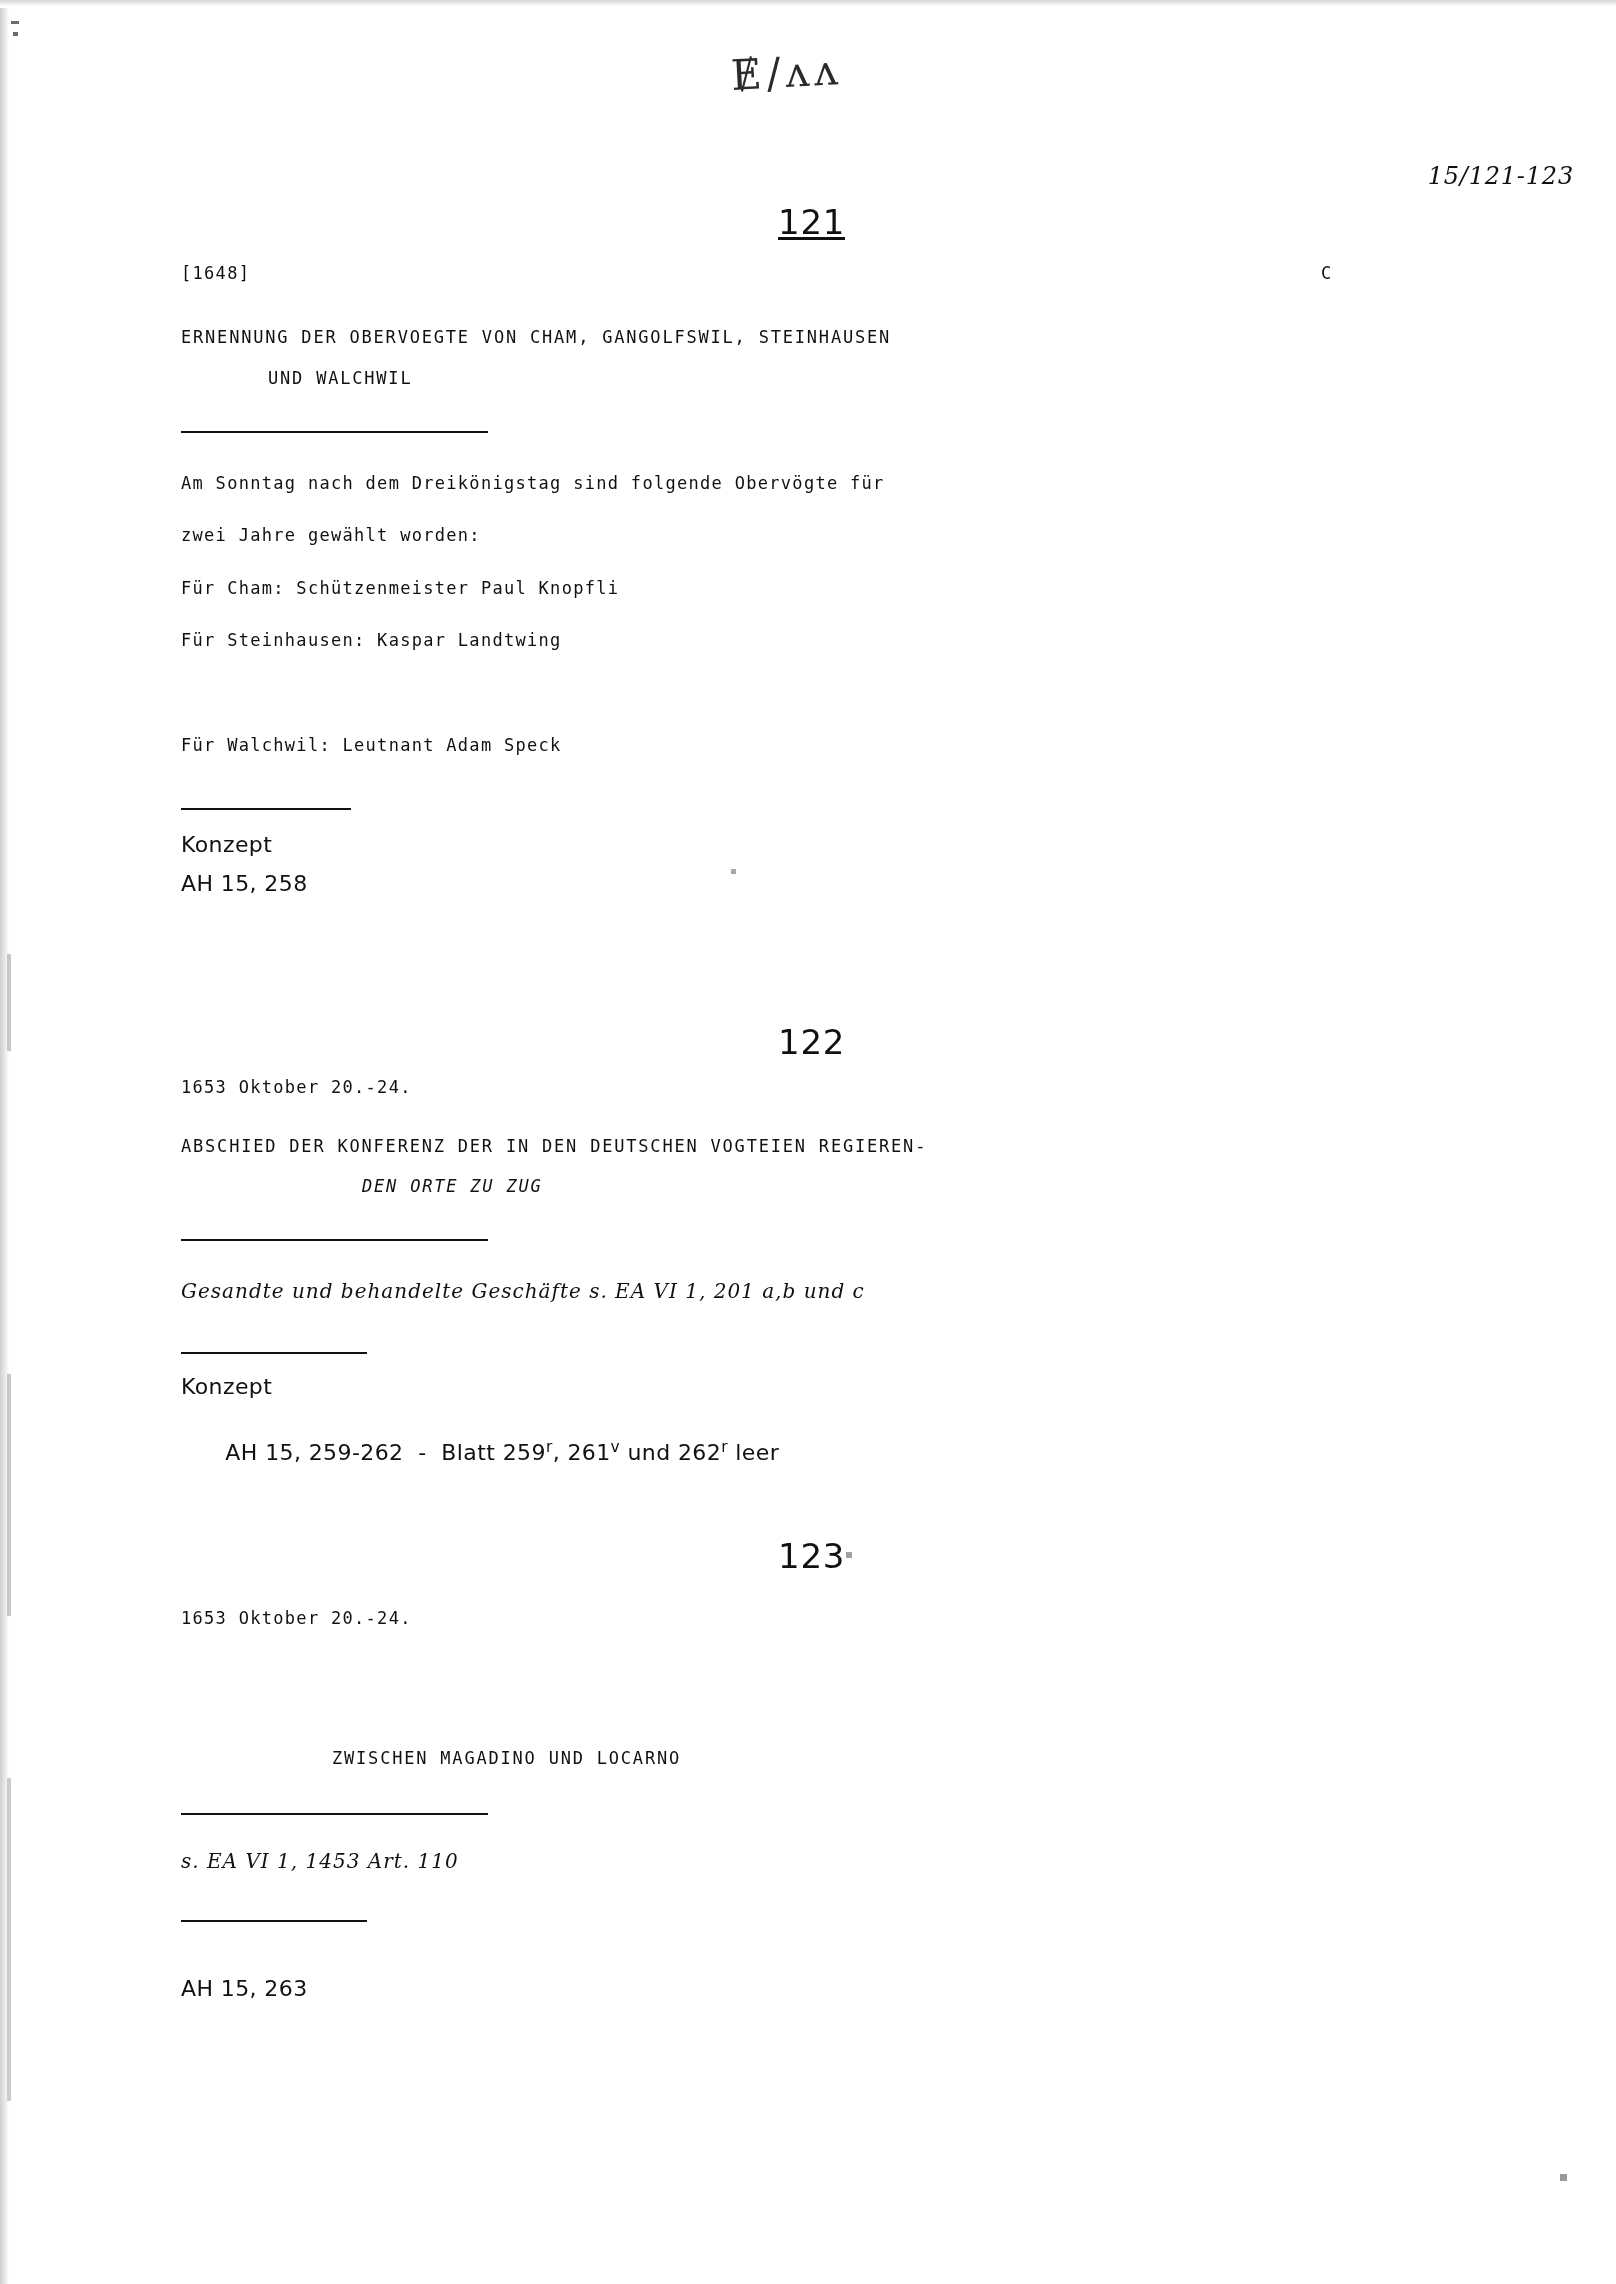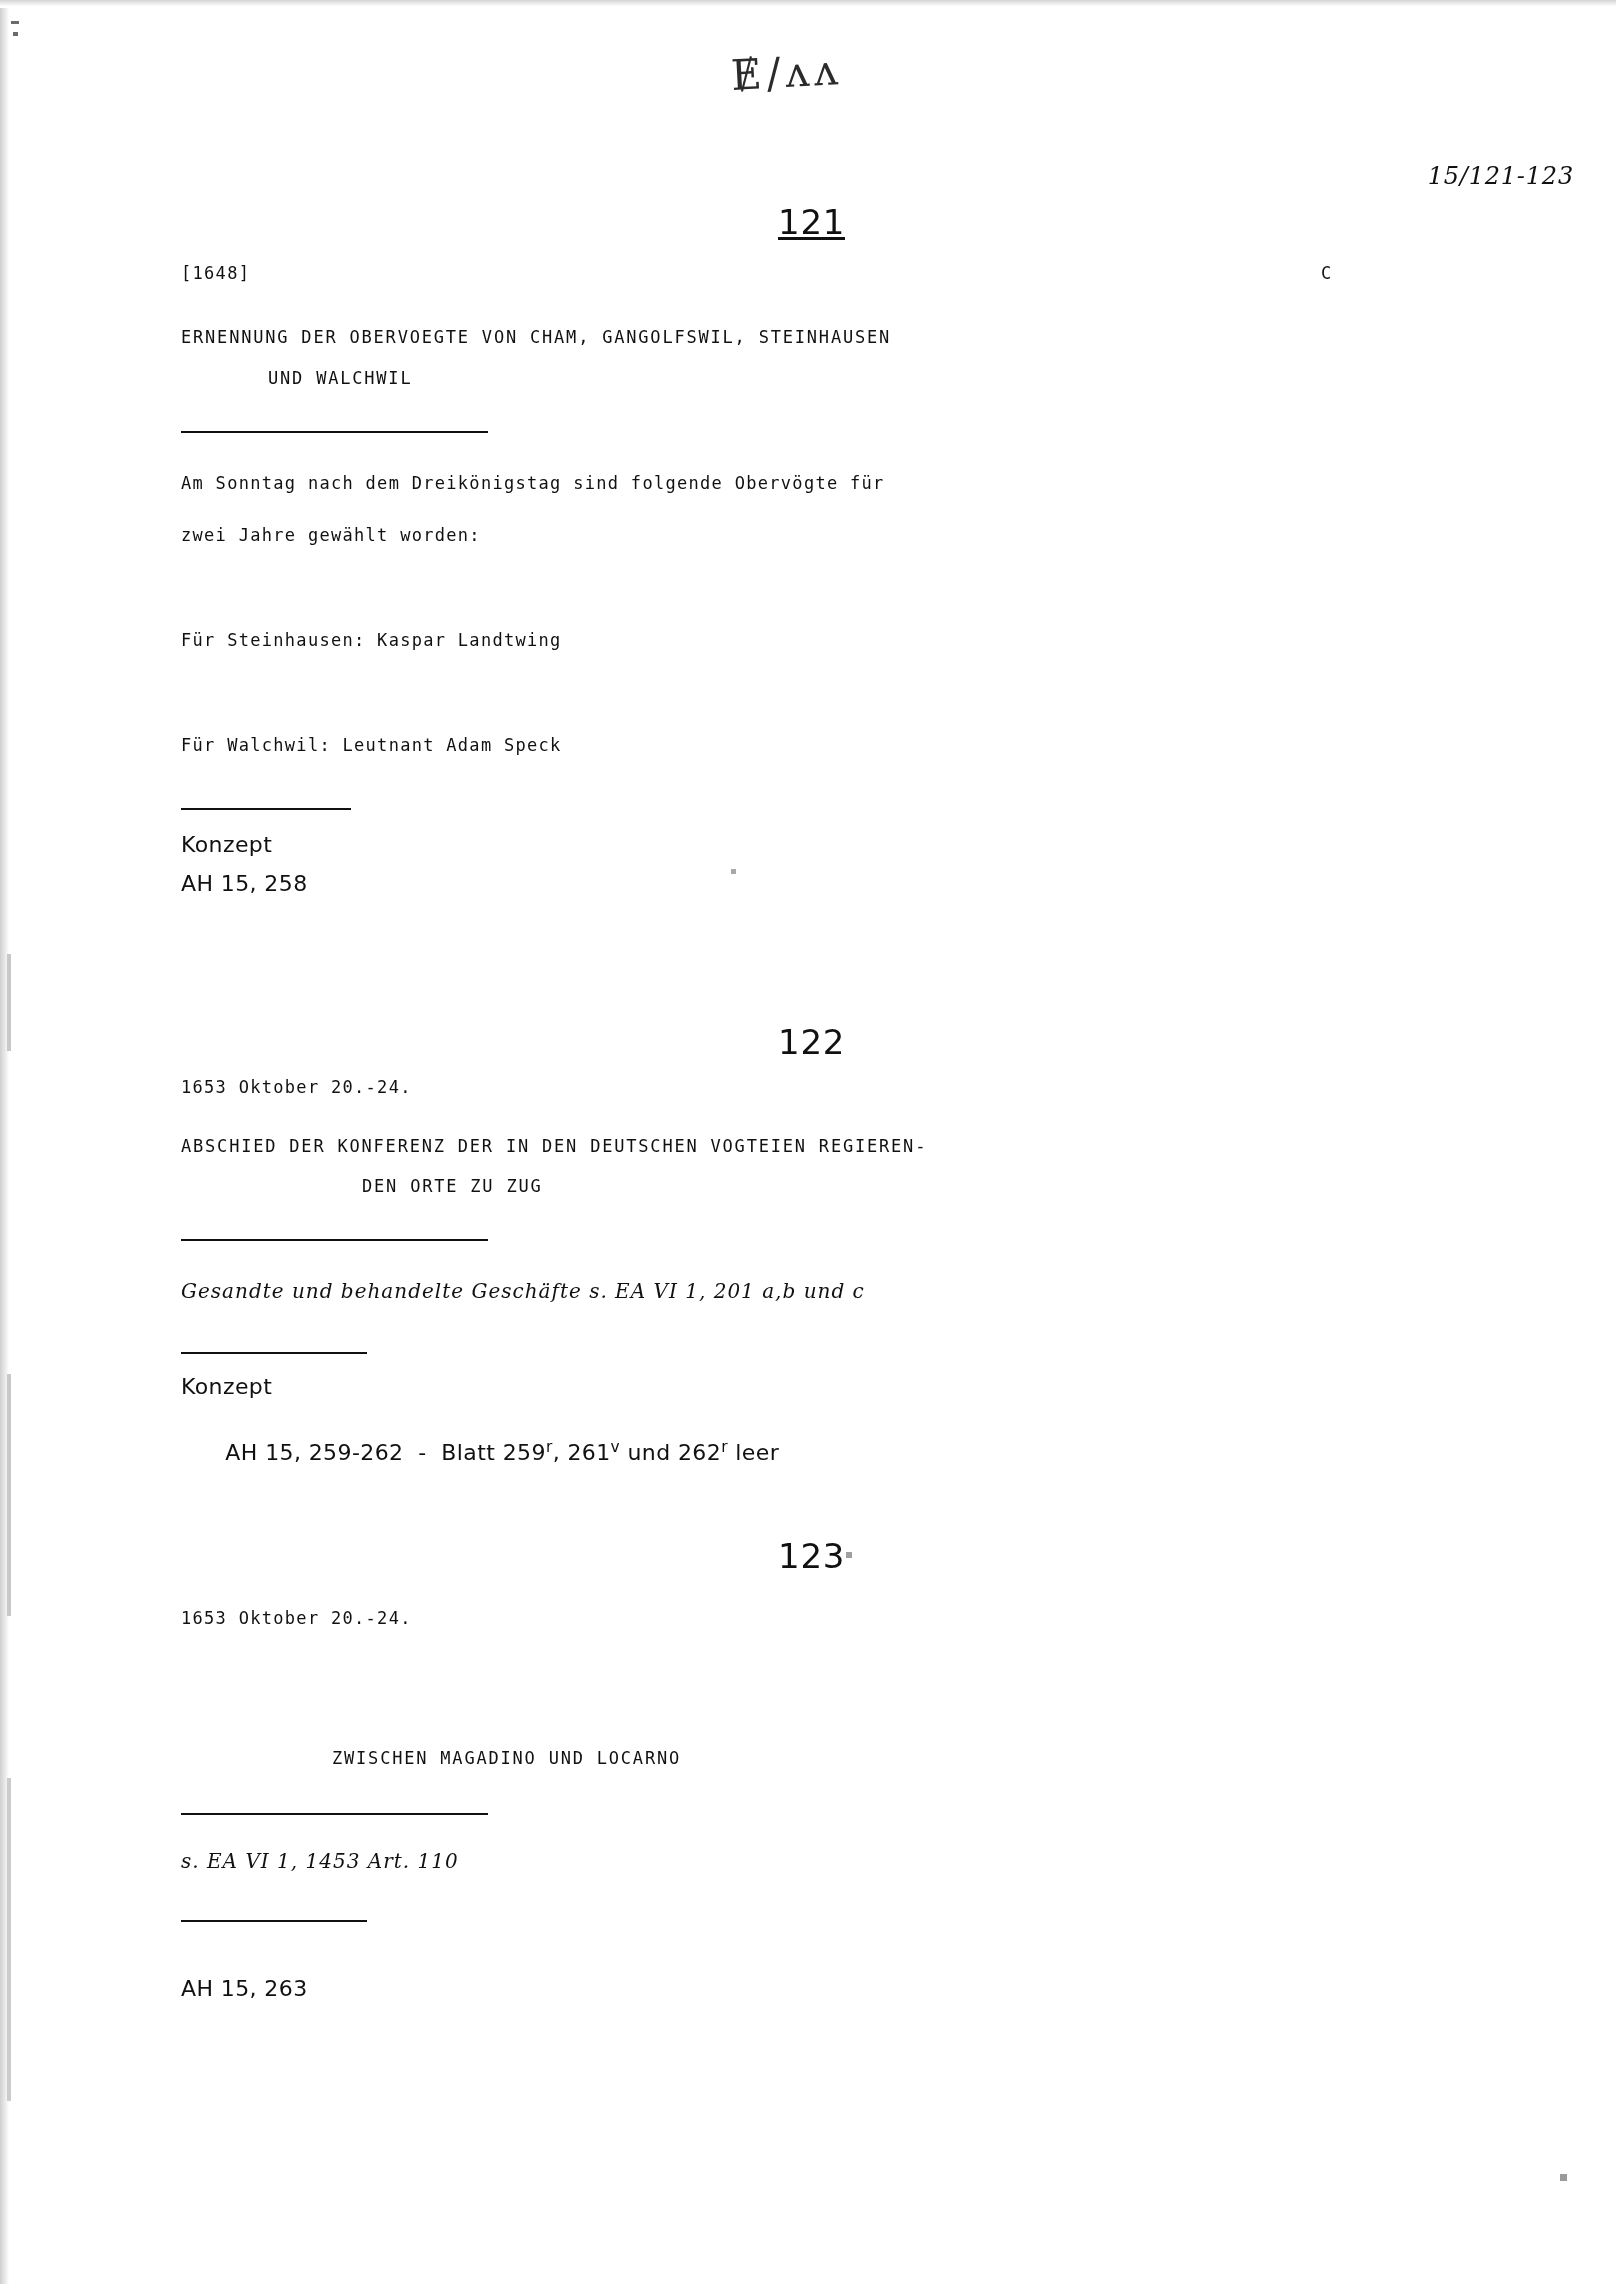--- a/index.html
+++ b/index.html
@@ -136,36 +136,37 @@
     <div class="line" style="left:181px;top:263px;">[1648]</div>
     <div class="line" style="left:1321px;top:263px;">C</div>
 
     <div class="line title" style="left:181px;top:327px;">ERNENNUNG DER OBERVOEGTE VON CHAM, GANGOLFSWIL, STEINHAUSEN</div>
     <div class="line title" style="left:268px;top:368px;">UND WALCHWIL</div>
 
     <div class="rule" style="left:181px;top:431px;width:307px;"></div>
 
     <div class="line" style="left:181px;top:473px;">Am Sonntag nach dem Dreikönigstag sind folgende Obervögte für</div>
     <div class="line" style="left:181px;top:525px;">zwei Jahre gewählt worden:</div>
+    <div class="line" style="left:181px;top:578px;">Für Cham: Schützenmeister Paul Knopfli</div>
     <div class="line" style="left:181px;top:630px;">Für Steinhausen: Kaspar Landtwing</div>
     <div class="line" style="left:181px;top:735px;">Für Walchwil: Leutnant Adam Speck</div>
 
     <div class="rule" style="left:181px;top:808px;width:170px;"></div>
 
     <div class="line small" style="left:181px;top:832px;">Konzept</div>
     <div class="line small" style="left:181px;top:871px;">AH 15, 258</div>
 
     <div class="doc-number" style="left:778px;top:1022px;">
       <span>122</span>
     </div>
 
     <div class="line" style="left:181px;top:1077px;">1653 Oktober 20.-24.</div>
 
     <div class="line title" style="left:181px;top:1136px;">ABSCHIED DER KONFERENZ DER IN DEN DEUTSCHEN VOGTEIEN REGIEREN-</div>
-    <div class="line title" style="left:362px;top:1176px;">DEN ORTE ZU ZUG</div>
+    <div class="line title" style="left:362px;top:1176px;font-style:italic;">DEN ORTE ZU ZUG</div>
 
     <div class="rule" style="left:181px;top:1239px;width:307px;"></div>
 
     <div class="line italic" style="left:181px;top:1279px;">Gesandte und behandelte Geschäfte s. EA VI 1, 201 a,b und c</div>
 
     <div class="rule" style="left:181px;top:1352px;width:186px;"></div>
 
     <div class="line small" style="left:181px;top:1374px;">Konzept</div>
     <div class="line small" style="left:181px;top:1413px;">
       <span>AH 15, 259-262  -  Blatt 259</span><span class="sup">r</span><span>, 261</span><span class="sup">v</span><span> und 262</span><span class="sup">r</span><span> leer</span>

